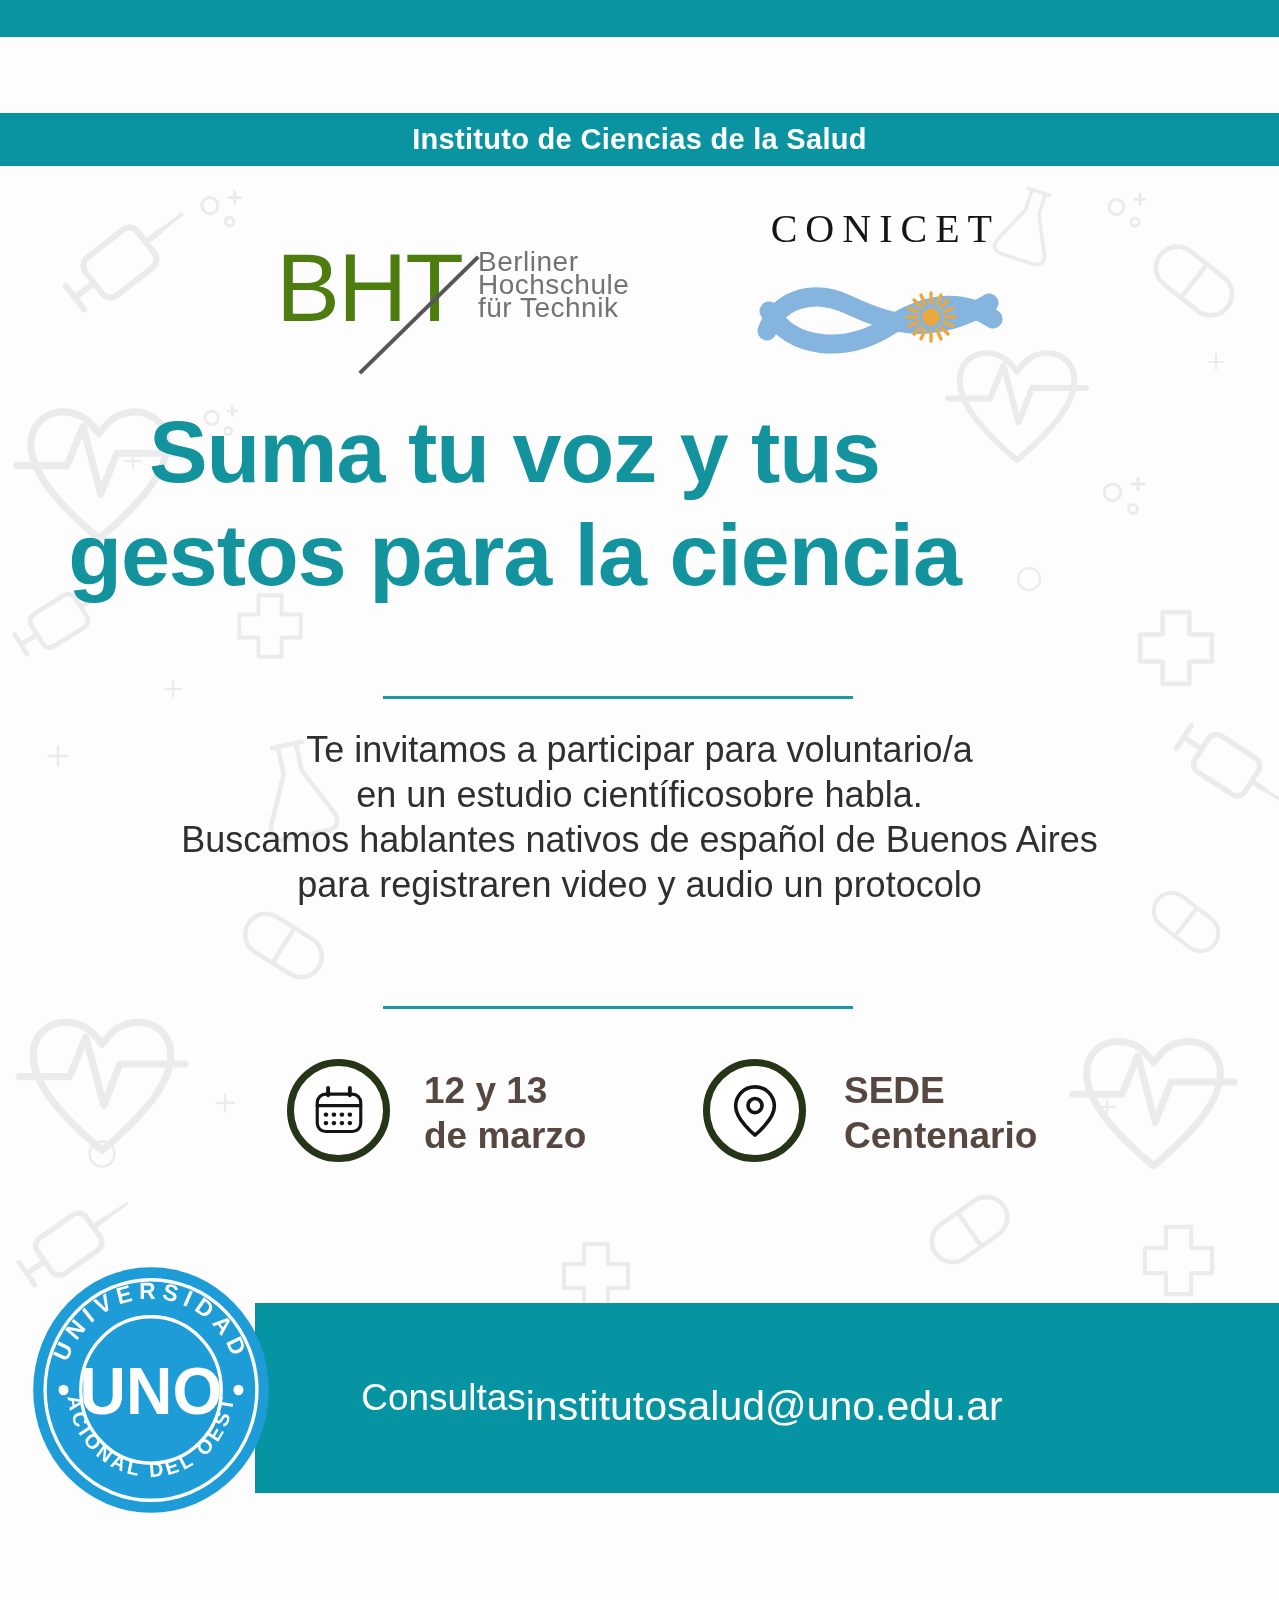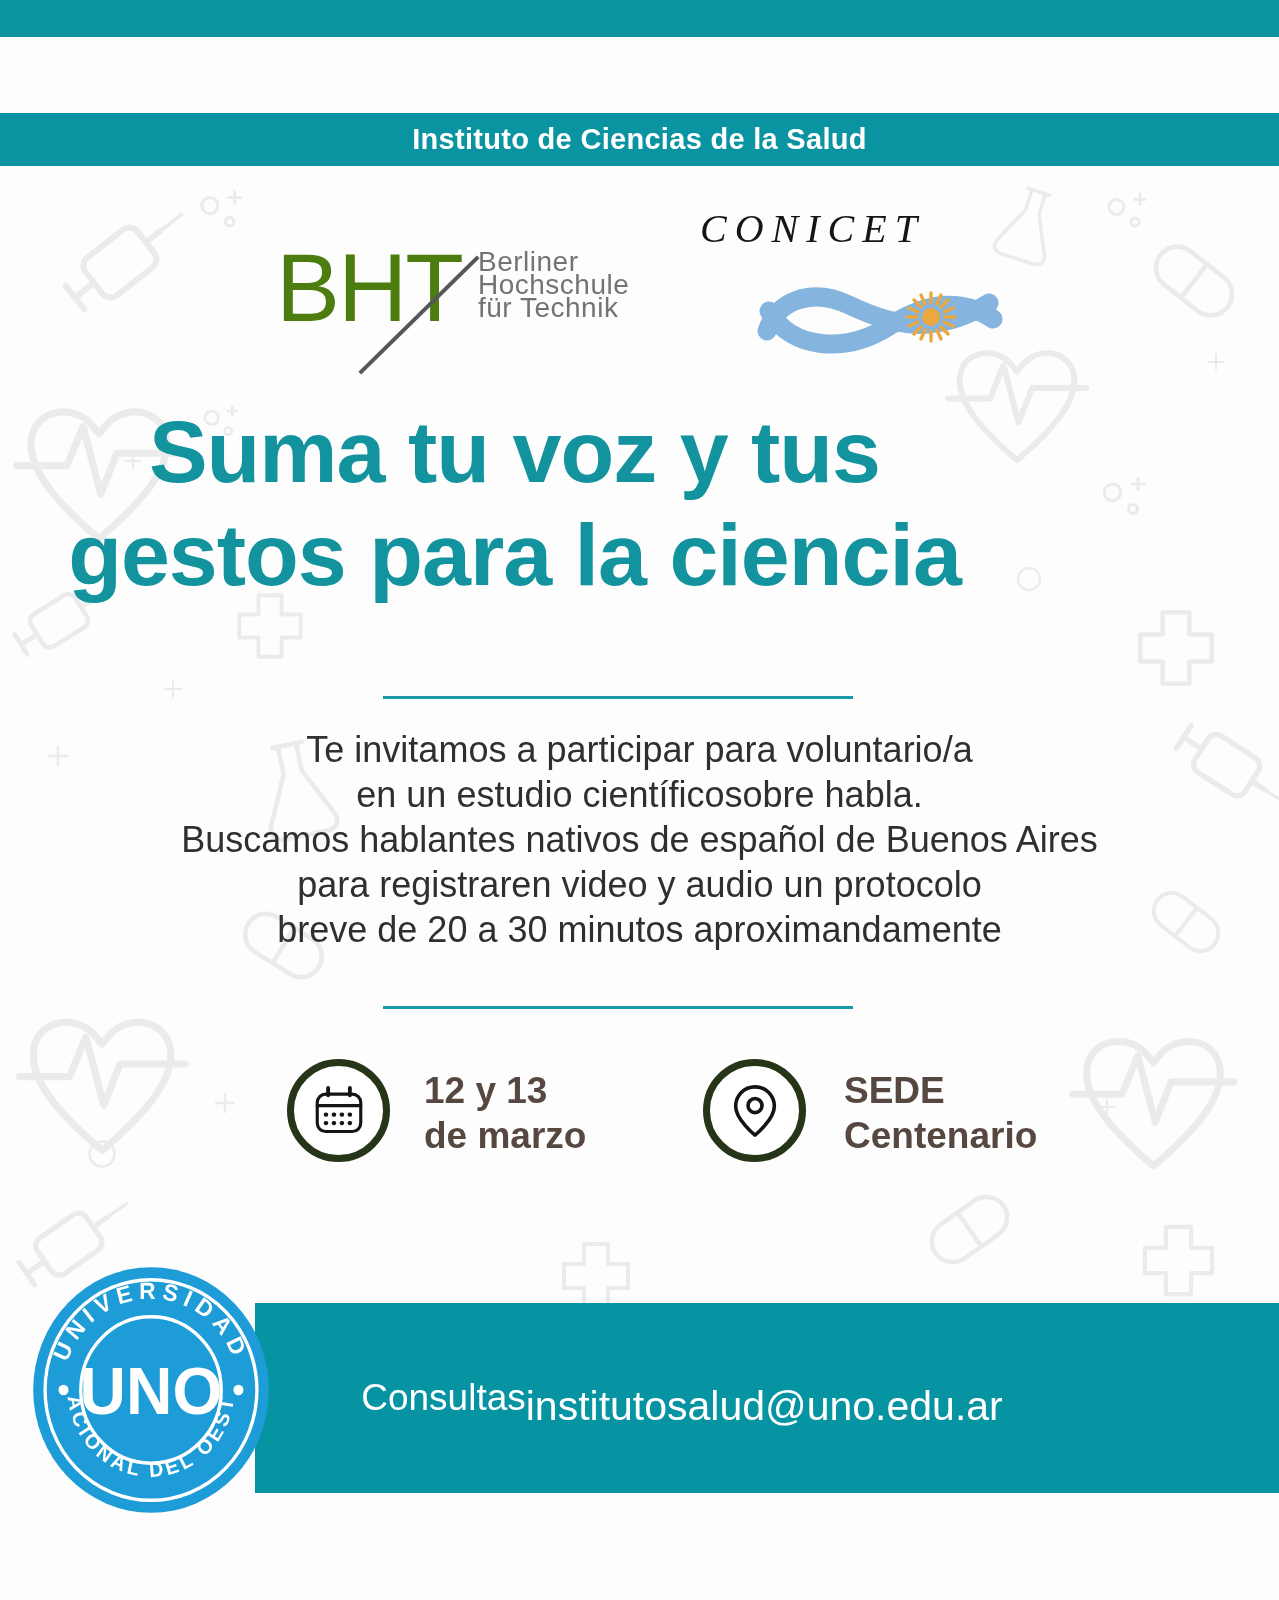--- a/index.html
+++ b/index.html
@@ -24,21 +24,21 @@
   .bht-acronym {
     position:absolute; left:20px; top:22px; font-size:96px; line-height:96px; font-weight:normal;
     letter-spacing:-2px; color:#4d7c0f;
   }
   .bht-slash { position:absolute; left:80px; top:95px; width:166px; height:4px; background:#56565a; transform:rotate(-44.5deg); }
   .bht-name { position:absolute; left:222px; top:32px; color:#737373; font-size:28px; line-height:23px; letter-spacing:.5px; }
   
   .conicet { position:absolute; left:700px; top:205px; width:330px; height:170px; z-index:2; }
   .conicet-word {
     font-family:"Liberation Serif", serif; color:#151515; font-size:40px; letter-spacing:8px;
-    text-align:left; width:300px;font-style:italic;
+    text-align:right; width:300px;
   }
   .conicet-ribbon { position:absolute; left:34px; top:58px; width:288px; height:100px; }
   
   .title {
     position:absolute; left:0; top:400px; width:1029px; text-align:center; z-index:2;
     color:var(--title_teal); font-size:88px; line-height:103px; font-weight:bold; letter-spacing:-1px;
   }
   
   .divider { position:absolute; left:383px; width:470px; height:3px; background:var(--divider_teal); z-index:2; }
   .d1 { top:696px; } .d2 { top:1006px; }
@@ -330,21 +330,20 @@
     <span>gestos para la ciencia</span>
   </h1>
 
   <div class="divider d1"></div>
 
   <div class="body-text">
     <div>Te invitamos a participar para voluntario/a</div>
     <div>en un estudio científicosobre habla.</div>
     <div>Buscamos hablantes nativos de español de Buenos Aires</div>
     <div>para registraren video y audio un protocolo</div>
-    <div>breve de 20 a 30 minutos aproximandamente</div>
   </div>
 
   <div class="divider d2"></div>
 
   <div class="icon-ring ring-date">
     <svg viewBox="0 0 48 48">
       <g fill="none" stroke="#141414" stroke-width="2.6" stroke-linecap="round">
         <rect x="6" y="10" width="36" height="31" rx="7" fill="#ffffff"></rect>
         <line x1="6" y1="19.5" x2="42" y2="19.5"></line>
         <line x1="15" y1="5" x2="15" y2="11" stroke-width="3.2"></line>

